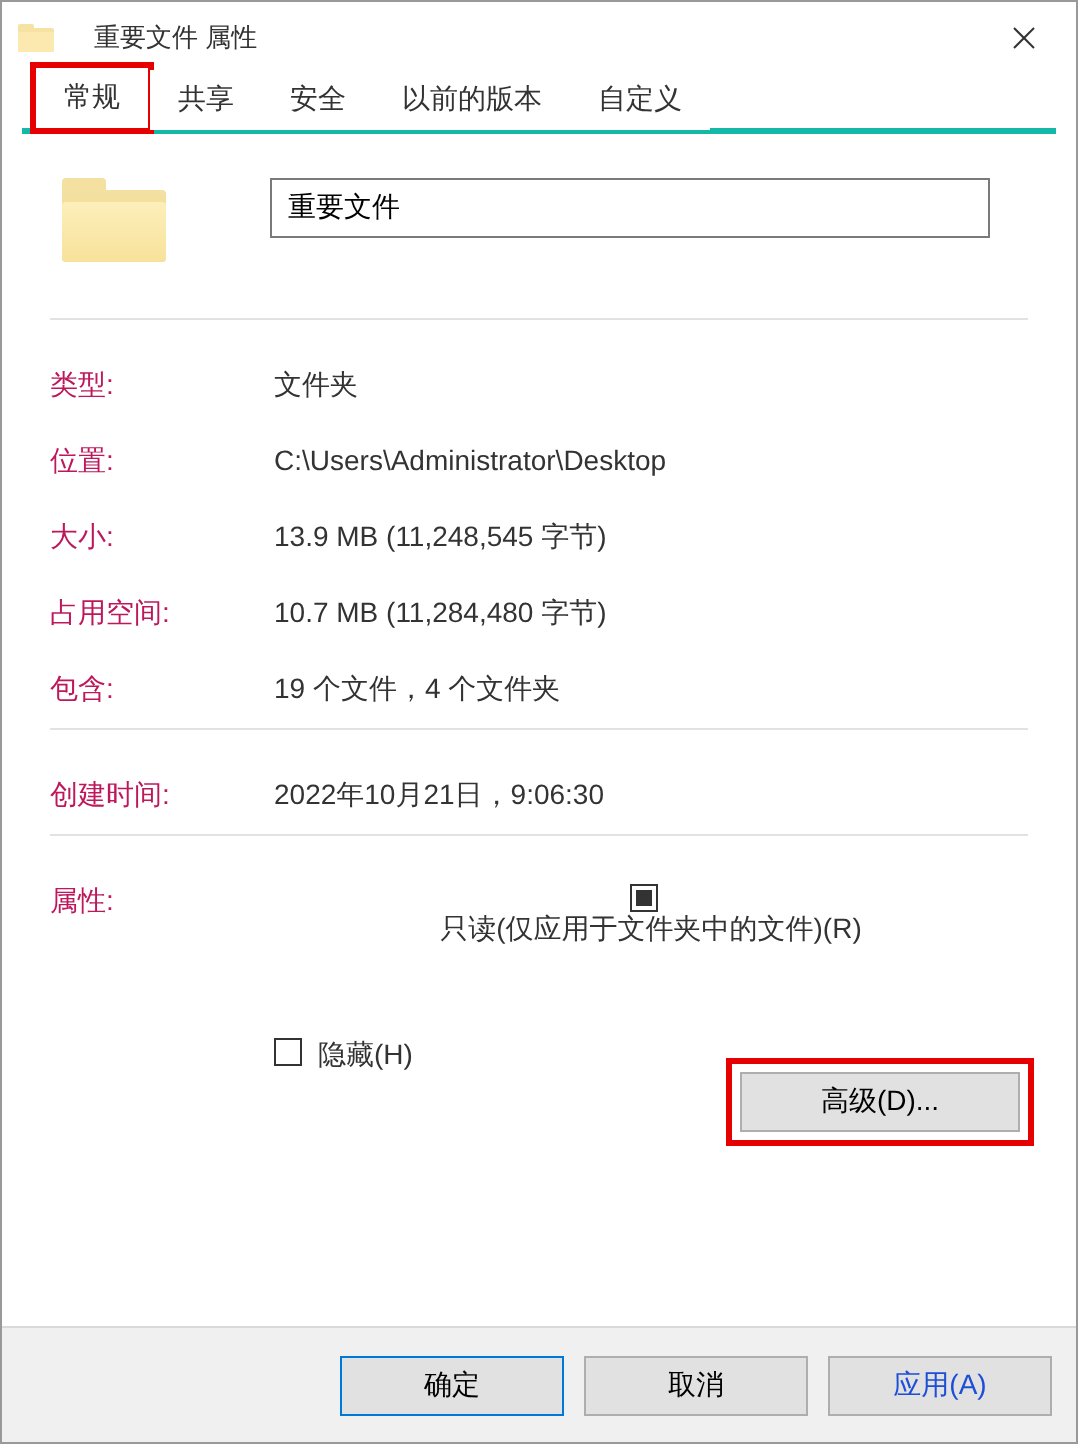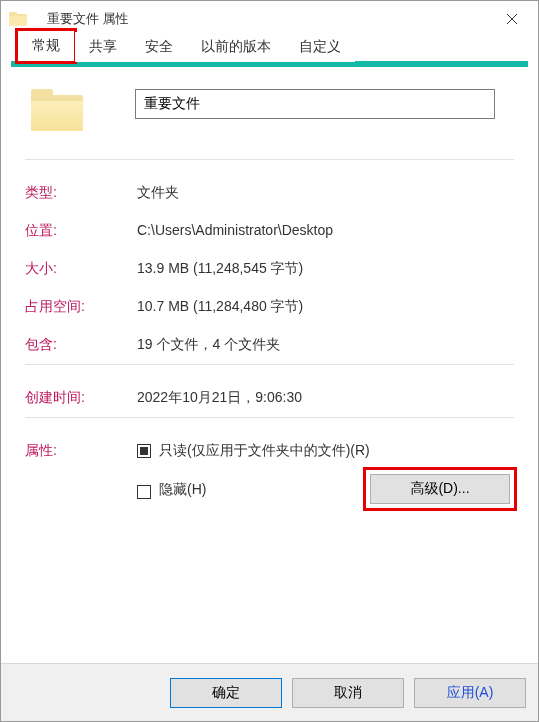--- a/index.html
+++ b/index.html
@@ -6,48 +6,48 @@
   body { margin: 0; background: #fff; width: 539px; height: 722px; overflow: hidden; font-size: 14px; color: #333; }
   .window { width: 539px; height: 722px; border: 1px solid #999; background: #fff; display: flex; flex-direction: column; }
   .titlebar { height: 36px; display: flex; align-items: center; padding: 0 4px 0 8px; gap: 12px; }
   .title-icon { width: 18px; height: 14px; margin-right: 8px; position: relative; }
   .title-icon .folder-back { position: absolute; left: 0; top: 2px; width: 18px; height: 12px; background: #f6e2a3; border-radius: 1px; }
   .title-icon .folder-tab { position: absolute; left: 0; top: 0; width: 8px; height: 4px; background: #f6e2a3; border-radius: 1px 1px 0 0; }
   .title-icon .folder-front { position: absolute; left: 0; top: 4px; width: 18px; height: 10px; background: #fce9b0; border-radius: 1px; }
   .title-text { flex: 1; font-size: 13px; }
   .close-btn { width: 44px; height: 32px; display: flex; align-items: center; justify-content: center; cursor: pointer; }
   .close-btn svg { width: 12px; height: 12px; }
-  .tabs { display: flex; padding-left: 6px; height: 30px; align-items: flex-end; border-bottom: 6px solid #14b8a6; margin: 0 10px; }
+  .tabs { display: flex; padding-left: 6px; height: 30px; align-items: flex-end; border-bottom: 3px solid #14b8a6; margin: 0 10px; }
   .tab { padding: 6px 14px 6px 14px; font-size: 14px; cursor: pointer; background: #fff; position: relative; top: 1px; }
   .tab.active { border: 1px solid #d0d0d0; border-bottom: 1px solid #fff; }
   .tab.highlight-box { outline: 3px solid #e60000; outline-offset: -1px; }
   .content { flex: 1; padding: 22px 24px 10px 24px; }
   .icon-row { display: flex; align-items: flex-start; margin-bottom: 26px; }
   .big-folder { width: 52px; height: 44px; margin-right: 52px; margin-left: 6px; position: relative; }
   .big-folder .fb { position: absolute; left: 0; top: 6px; width: 52px; height: 36px; background: linear-gradient(#f4e1a2, #eed88a); border-radius: 2px; }
   .big-folder .ft { position: absolute; left: 0; top: 0; width: 22px; height: 10px; background: #f4e1a2; border-radius: 2px 2px 0 0; }
   .big-folder .ff { position: absolute; left: 0; top: 12px; width: 52px; height: 30px; background: linear-gradient(#fdefbb, #f7e29a); border-radius: 2px; }
   .name-input { flex: 1; border: 1px solid #7a7a7a; padding: 6px 8px; font-size: 14px; height: 30px; line-height: 16px; max-width: 360px; }
   .divider { border: none; border-top: 1px solid #e2e2e2; margin: 0 0 14px 0; }
   .prop-table { width: 100%; border-collapse: collapse; }
   .prop-table td { padding: 10px 0; vertical-align: top; font-size: 14px; }
   .prop-table td.label { width: 112px; color: #be185d; }
-  .attr-row { display: flex; align-items: center; }
+  .attr-row { display: flex; align-items: center; flex-direction: column; }
   .cb { width: 14px; height: 14px; border: 1px solid #333; background: #fff; display: inline-flex; align-items: center; justify-content: center; margin-right: 8px; cursor: pointer; }
   .cb.square-filled { background: #fff; }
   .cb.square-filled .inner { width: 8px; height: 8px; background: #333; }
   .adv-area { display: flex; align-items: center; margin-top: 10px; }
   .adv-spacer { flex: 1; }
-  .adv-wrap { outline: 3px solid #e60000; padding: 4px; display: inline-block; }
+  .adv-wrap { outline: 3px solid #e60000; padding: 4px; display: inline-block; margin-top: 48px; }
   .adv-btn { width: 140px; height: 30px; border: 1px solid #aeaeae; background: #e1e1e1; font-size: 14px; cursor: pointer; }
   .footer { height: 58px; border-top: 1px solid #d9d9d9; background: #f0f0f0; display: flex; align-items: center; justify-content: flex-end; padding: 0 12px; gap: 10px; }
   .footer button { width: 112px; height: 30px; border: 1px solid #aeaeae; background: #e1e1e1; font-size: 14px; cursor: pointer; }
   .footer button.primary { border: 1px solid #0078d7; background: #e1e1e1; }
   .footer button:disabled { color: #1d4ed8; cursor: default; }
-  .hidden-row { display: flex; align-items: flex-end; margin-top: 2px; }
+  .hidden-row { display: flex; align-items: flex-start; margin-top: 2px; }
 </style>
 </head>
 <body>
 
 <div class="window">
   <div class="titlebar">
     <div class="title-icon">
       <div class="folder-tab"></div>
         <div class="folder-back"></div>
         <div class="folder-front"></div>

